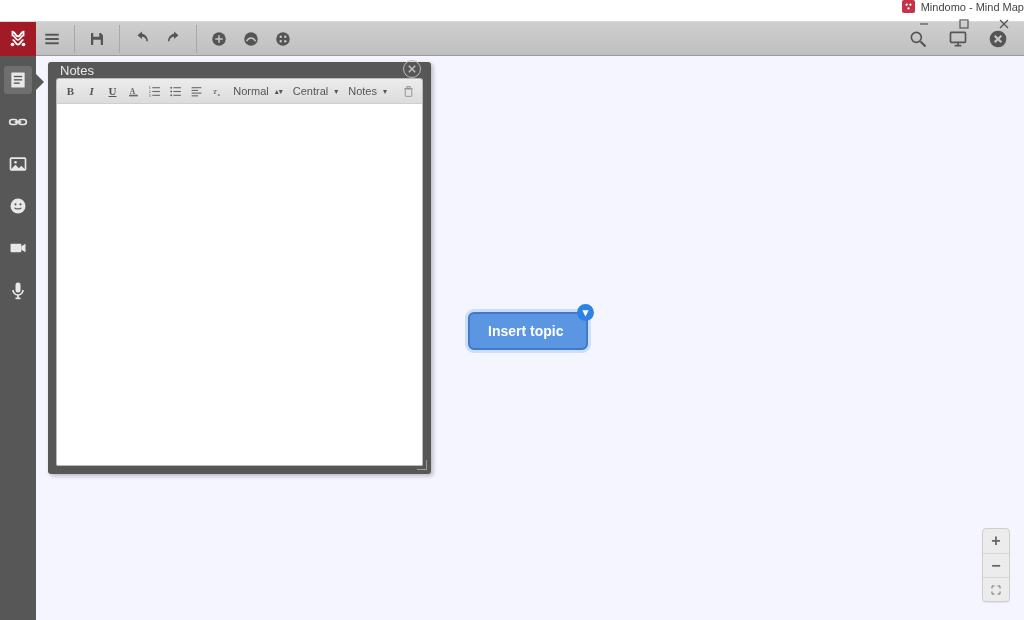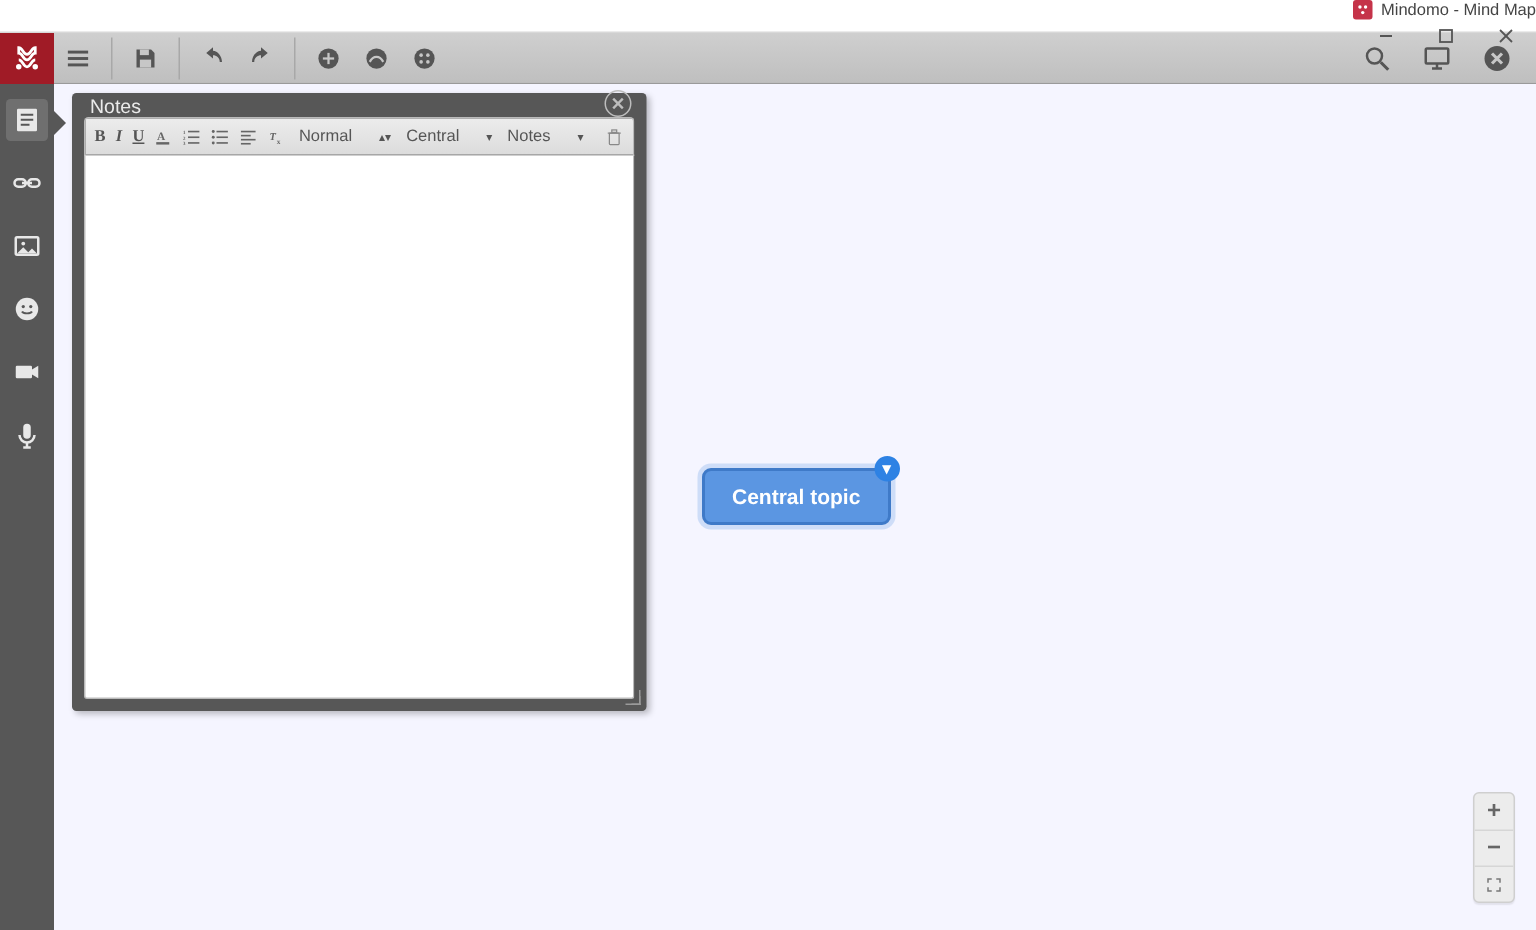--- a/index.html
+++ b/index.html
@@ -81,21 +81,21 @@
   .close-circle svg{ width:8px; height:8px; stroke:#bdbdbd; stroke-width:2;}
   .notes-toolbar {
     height:26px; margin:0 8px; background:linear-gradient(#ececec,#dcdcdc);
     border:1px solid #bababa; border-bottom:1px solid #cfcfcf; border-radius:3px 3px 0 0;
     display:flex; align-items:center; padding:0 6px; gap:6px;
     font-size:11px; color:#555;
   }
   .nt-btn { width:18px; height:18px; display:flex; align-items:center; justify-content:center; font-weight:bold; font-family:Georgia,serif;}
   .nt-btn.ul { text-decoration:underline;}
   .nt-btn.it { font-style:italic;}
-  .nt-drop { display:flex; align-items:center; gap:18px; padding:0 2px;justify-content:space-between;}
+  .nt-drop { display:flex; align-items:center; gap:6px; padding:0 2px;justify-content:space-between;}
   .nt-drop .caret { font-size:8px;}
   .nt-ico svg { width:13px; height:13px; fill:#666;}
   .notes-editor {
     flex:1; margin:0 8px 8px 8px; background:#fff; border:1px solid #bababa; border-top:none; border-radius:0 0 2px 2px;
   }
   .resize-grip {
     position:absolute; right:4px; bottom:4px; width:10px; height:10px;
   }
   .resize-grip::before, .resize-grip::after {
     content:""; position:absolute; right:0; bottom:0;
@@ -375,21 +375,21 @@
             <line x1="4" y1="7" x2="20" y2="7" stroke="#888" stroke-width="1.5"></line>
           </svg>
       </div>
     </div>
 
     <div class="notes-editor" contenteditable="true" style=""></div>
     <div class="resize-grip"></div>
   </div>
 
   <div class="node">
-    <span>Central topic</span>
+    <span>Insert topic</span>
     <div class="node-plus">▾</div>
   </div>
 
   <div class="zoom-box">
     <div class="zoom-btn">+</div>
     <div class="zoom-btn">−</div>
     <div class="zoom-btn">
       <svg viewBox="0 0 24 24">
           <path d="M9 4H4v5M15 4h5v5M9 20H4v-5M15 20h5v-5" fill="none" stroke="#777" stroke-width="2"></path>
         </svg>

